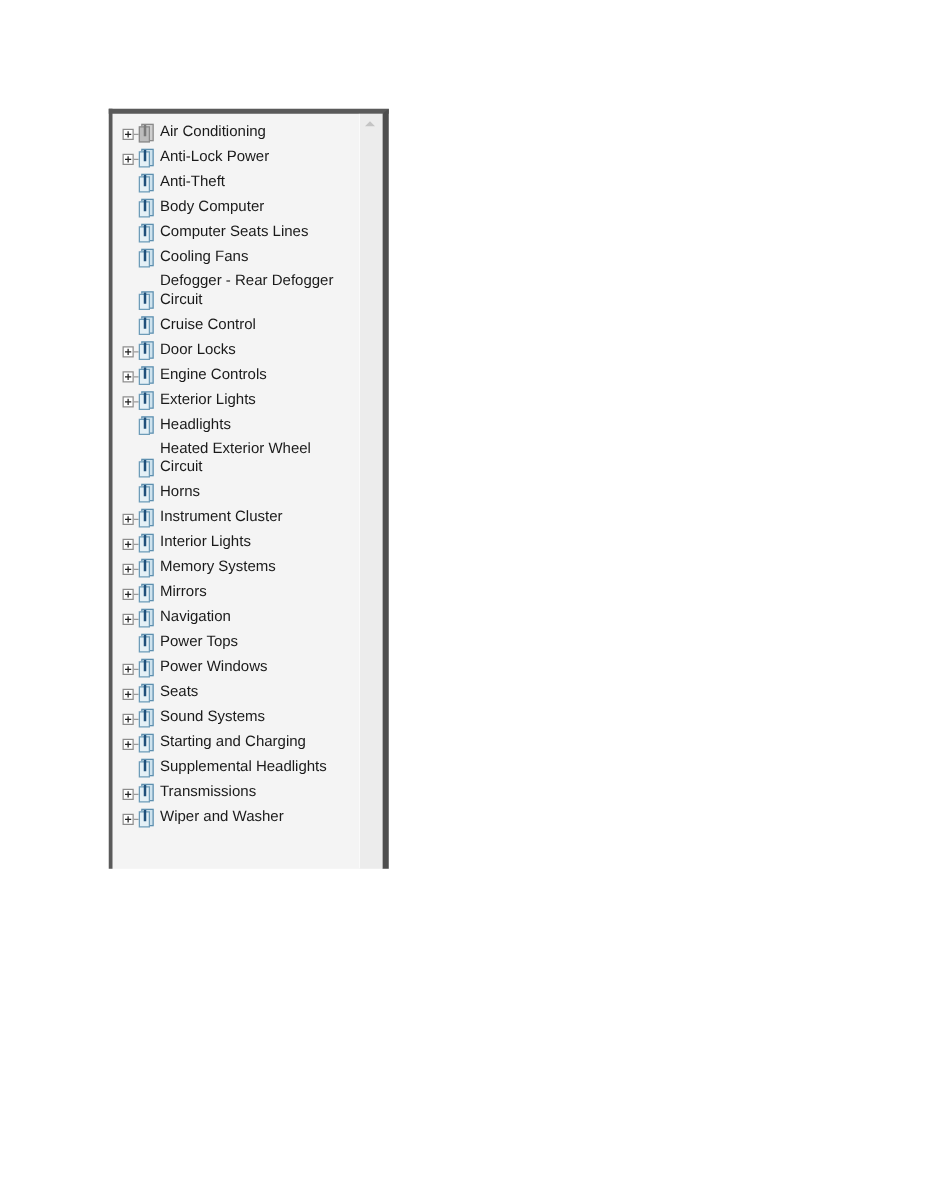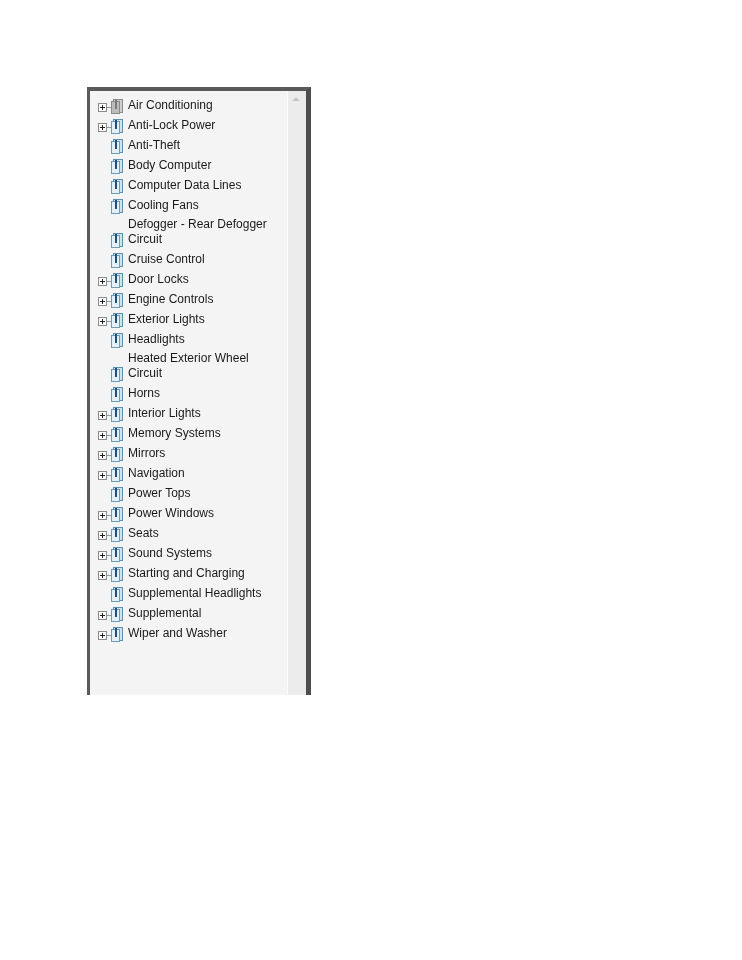--- a/index.html
+++ b/index.html
@@ -197,21 +197,21 @@
         </span>
         <span class="label">Body Computer</span>
       </li>
       <li class="node">
         <span class="expander-slot"></span>
         <span class="book-icon">
           <span class="back"></span>
           <span class="front"></span>
           <span class="spine"></span>
         </span>
-        <span class="label">Computer Data Lines</span>
+        <span class="label">Computer Seats Lines</span>
       </li>
       <li class="node">
         <span class="expander-slot"></span>
         <span class="book-icon">
           <span class="back"></span>
           <span class="front"></span>
           <span class="spine"></span>
         </span>
         <span class="label">Cooling Fans</span>
       </li>
@@ -299,20 +299,32 @@
       <li class="node">
         <span class="expander-slot">
           <span class="expander"></span>
           <span class="connector"></span>
         </span>
         <span class="book-icon">
           <span class="back"></span>
           <span class="front"></span>
           <span class="spine"></span>
         </span>
+        <span class="label">Instrument Cluster</span>
+      </li>
+      <li class="node">
+        <span class="expander-slot">
+          <span class="expander"></span>
+          <span class="connector"></span>
+        </span>
+        <span class="book-icon">
+          <span class="back"></span>
+          <span class="front"></span>
+          <span class="spine"></span>
+        </span>
         <span class="label">Interior Lights</span>
       </li>
       <li class="node">
         <span class="expander-slot">
           <span class="expander"></span>
           <span class="connector"></span>
         </span>
         <span class="book-icon">
           <span class="back"></span>
           <span class="front"></span>
@@ -413,21 +425,21 @@
       <li class="node">
         <span class="expander-slot">
           <span class="expander"></span>
           <span class="connector"></span>
         </span>
         <span class="book-icon">
           <span class="back"></span>
           <span class="front"></span>
           <span class="spine"></span>
         </span>
-        <span class="label">Supplemental</span>
+        <span class="label">Transmissions</span>
       </li>
       <li class="node">
         <span class="expander-slot">
           <span class="expander"></span>
           <span class="connector"></span>
         </span>
         <span class="book-icon">
           <span class="back"></span>
           <span class="front"></span>
           <span class="spine"></span>

